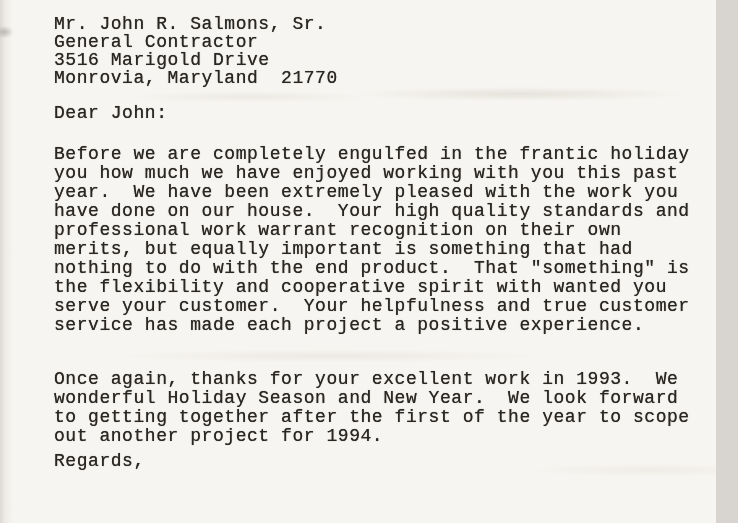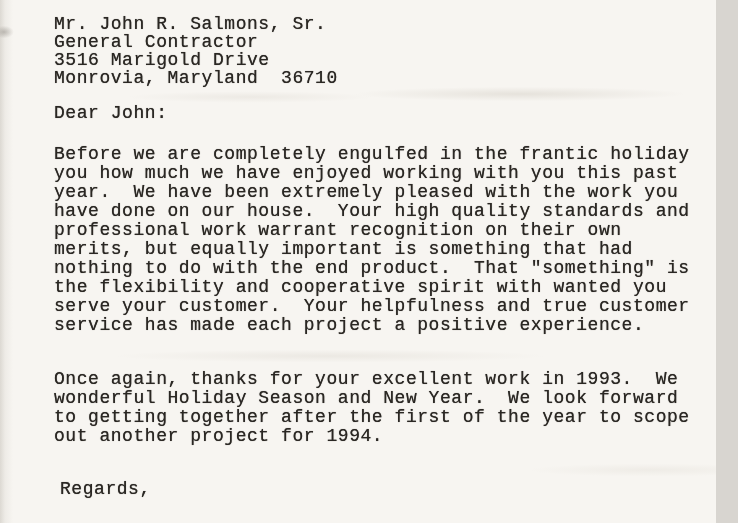--- a/index.html
+++ b/index.html
@@ -31,32 +31,32 @@
     position: absolute;
     left: 54px;
   }
   .line {
     white-space: pre;
   }
   .address    { top: 15px;  line-height: 18px; }
   .salutation { top: 104px; }
   .para1      { top: 145px; }
   .para2      { top: 370px; }
-  .closing    { top: 480px; margin-left: 6px; }
+  .closing    { top: 452px; }
 </style>
 </head>
 <body>
 
 <div class="page">
 
   <div class="block address">
     <div class="line">Mr. John R. Salmons, Sr.</div>
     <div class="line">General Contractor</div>
     <div class="line">3516 Marigold Drive</div>
-    <div class="line">Monrovia, Maryland  36710</div>
+    <div class="line">Monrovia, Maryland  21770</div>
   </div>
 
   <div class="block salutation line">Dear John:</div>
 
   <div class="block para1">
     <div class="line">Before we are completely engulfed in the frantic holiday</div>
     <div class="line">you how much we have enjoyed working with you this past</div>
     <div class="line">year.  We have been extremely pleased with the work you</div>
     <div class="line">have done on our house.  Your high quality standards and</div>
     <div class="line">professional work warrant recognition on their own</div>

